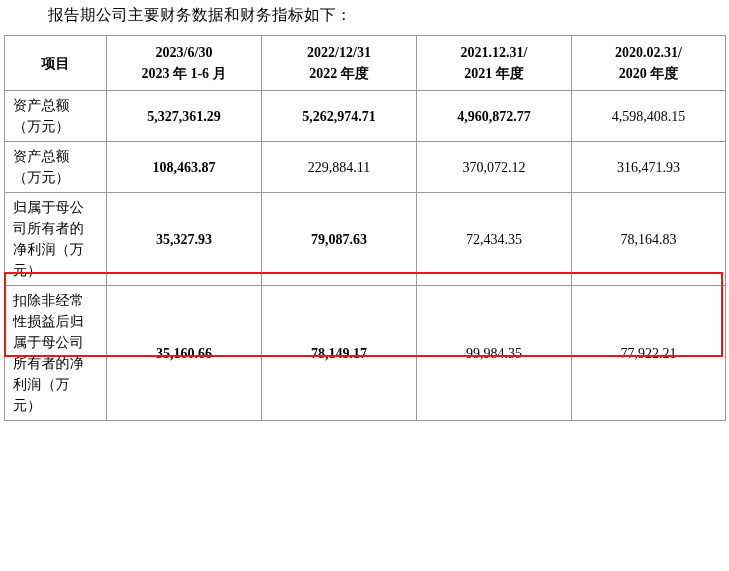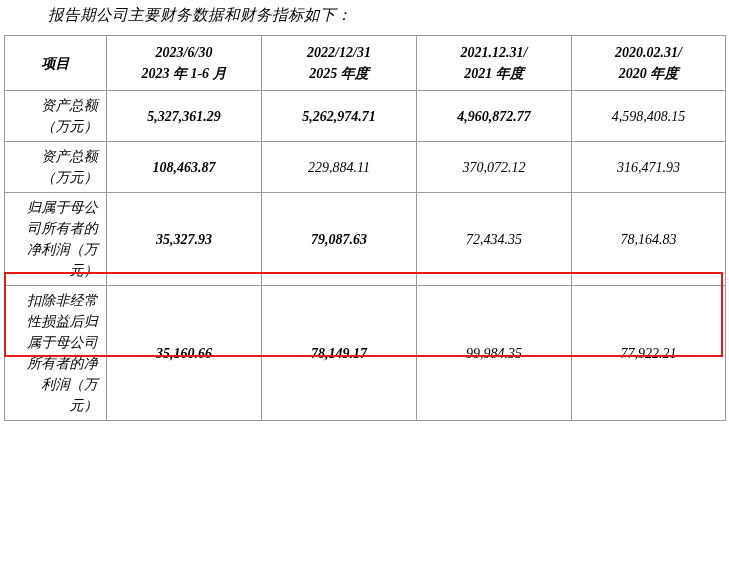--- a/index.html
+++ b/index.html
@@ -13,21 +13,20 @@
     font-family: "Liberation Serif", "DejaVu Serif", serif;
     color: #000000;
     position: relative;
     overflow: hidden;
   }
   .page {
     width: 729px;
     height: 497px;
     position: relative;
     box-sizing: border-box;
-    font-style: italic;
   }
   .intro {
     position: absolute;
     left: 48px;
     top: 4px;
     font-size: 15.5px;
     line-height: 22px;
     letter-spacing: 0.5px;
     white-space: nowrap;
   }
@@ -53,21 +52,21 @@
     line-height: 21px;
   }
   table.fin thead th {
     text-align: center;
     font-weight: bold;
     font-size: 14px;
     padding: 6px 6px;
   }
   .hdr-line { display: block; white-space: nowrap; }
   td.label {
-    text-align: right;
+    text-align: left;
     font-size: 14px;
     letter-spacing: 0.2px;
   }
   td.num {
     text-align: center;
     font-size: 14px;
     font-variant-numeric: tabular-nums;
     padding-right: 14px;
   }
   td.num.bold { font-weight: bold; }
@@ -105,21 +104,21 @@
       <tr>
         <th>
           <span class="hdr-line">项目</span>
         </th>
         <th>
           <span class="hdr-line">2023/6/30</span>
           <span class="hdr-line">2023 年 1-6 月</span>
         </th>
         <th>
           <span class="hdr-line">2022/12/31</span>
-          <span class="hdr-line">2025 年度</span>
+          <span class="hdr-line">2022 年度</span>
         </th>
         <th>
           <span class="hdr-line">2021.12.31/</span>
           <span class="hdr-line">2021 年度</span>
         </th>
         <th>
           <span class="hdr-line">2020.02.31/</span>
           <span class="hdr-line">2020 年度</span>
         </th>
       </tr>

